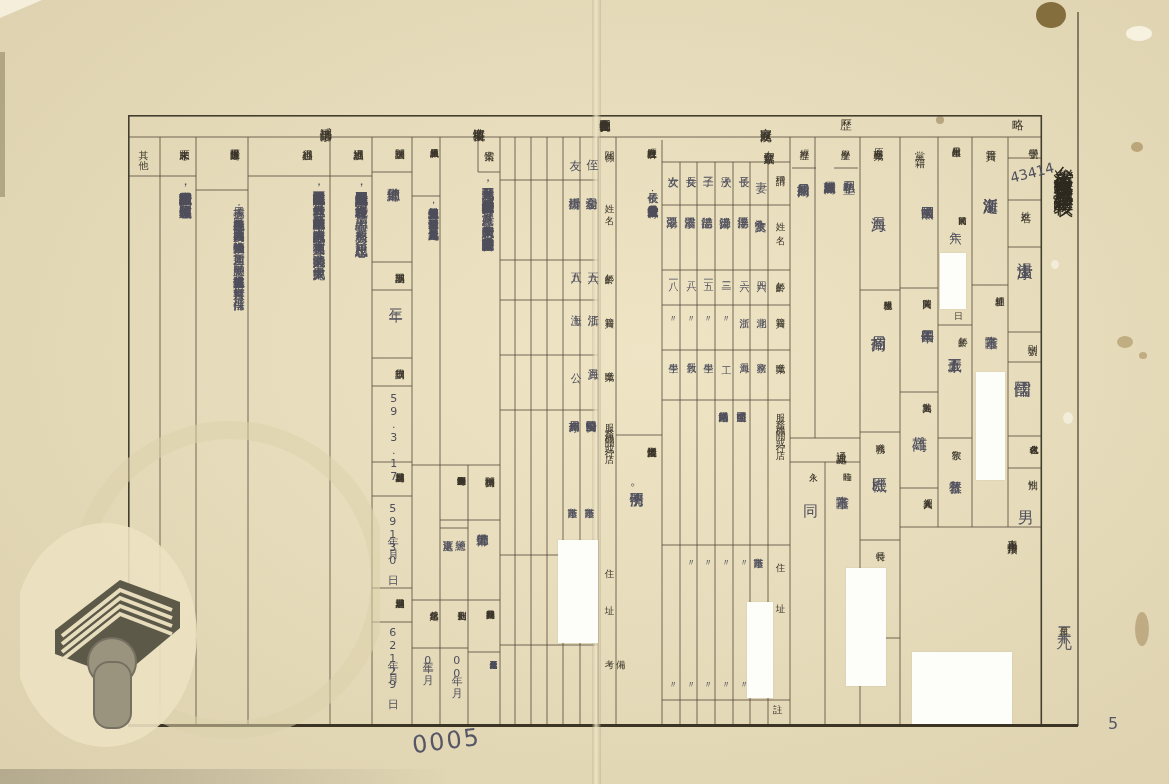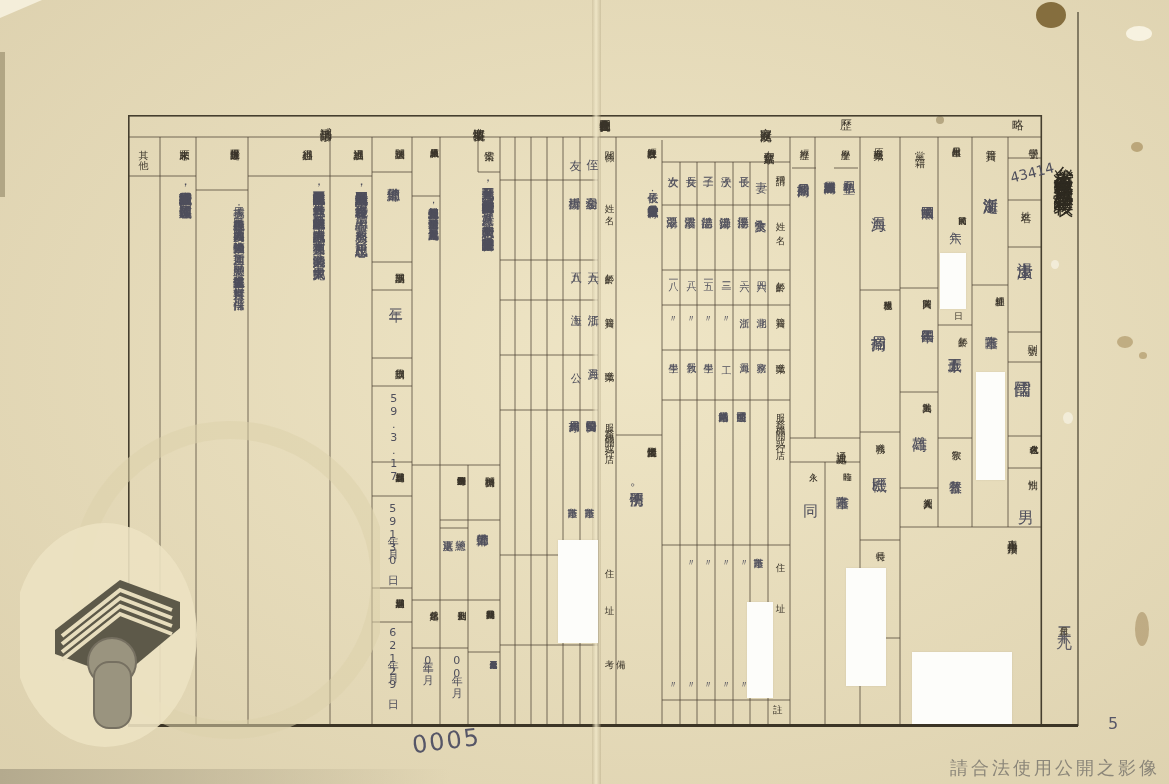--- a/index.html
+++ b/index.html
@@ -261,21 +261,20 @@
   <div class="abs v lbl" style="left:252px;top:142px;width:76px;height:26px;line-height:42px;font-size:10px;letter-spacing:0;">感訓心得</div>
   <div class="abs v hw" style="left:252px;top:182px;width:76px;height:534px;font-size:12.5px;line-height:1.45;">該生在接受敎育後認為三民主義不僅可以救中國，且能救世界人類，蔣總統是中華民族的救星，中國人應赤誠擁戴，在其英明領導下，必能消滅共匪，完成中興大業。</div>
   <div class="abs v lbl" style="left:203px;top:142px;width:42px;height:52px;line-height:20px;font-size:9.5px;letter-spacing:0;">可能提供之保證</div>
   <div class="abs v hw" style="left:200px;top:198px;width:46px;height:516px;font-size:11.5px;line-height:1.3;">據表示：今後矢志奉行三民主義，願為反共復國而效力，追隨領袖光復大陸，如違斯言，願受嚴懲，並誓以其生命提供保証，察其平日言行，尚可採信。</div>
   <div class="abs v lbl" style="left:164px;top:142px;width:28px;height:26px;line-height:16px;font-size:10px;letter-spacing:0;">未來志願</div>
   <div class="abs v hw" style="left:163px;top:182px;width:31px;height:400px;font-size:13px;line-height:1.4;">據表示結訓後希能回招商局復職，從事航運報國工作。</div>
   <div class="abs v lbl" style="left:137px;top:142px;height:42px;font-size:10px;letter-spacing:10px;">其他</div>
 
   <div class="abs hw" style="left:412px;top:726px;font-size:24px;color:#565667;transform:rotate(-7deg);letter-spacing:2px;">0005</div>
   <div class="abs hw" style="left:1108px;top:714px;font-size:16px;color:#565667;">5</div>
-  <div class="abs" style="left:950px;top:756px;font-size:18px;color:#8b8679;letter-spacing:3px;font-family:'Liberation Sans',sans-serif;z-index:6;">請合法使用公開之影像</div>
 
   <svg class="abs logo" width="360" height="360" viewBox="0 0 360 360" style="left:20px;top:400px;">
     <circle cx="210" cy="180" r="150" fill="none" stroke="#ddd2ab" stroke-width="18" opacity="0.55"></circle>
     <ellipse cx="85" cy="235" rx="92" ry="112" fill="#ece2c2" opacity="0.9"></ellipse>
     <g>
       <polygon points="35,230 100,180 160,202 160,228 100,278 35,254" fill="#5d5949"></polygon>
       <path d="M42 236 L100 190 L152 210 M42 244 L100 198 L152 218 M42 252 L100 206 L152 226 M42 260 L100 214 L152 234" stroke="#e7ddbd" stroke-width="4" fill="none"></path>
       <polygon points="100,180 160,202 160,228 100,206" fill="#6b675а" opacity="0"></polygon>
     </g>
     <g>

